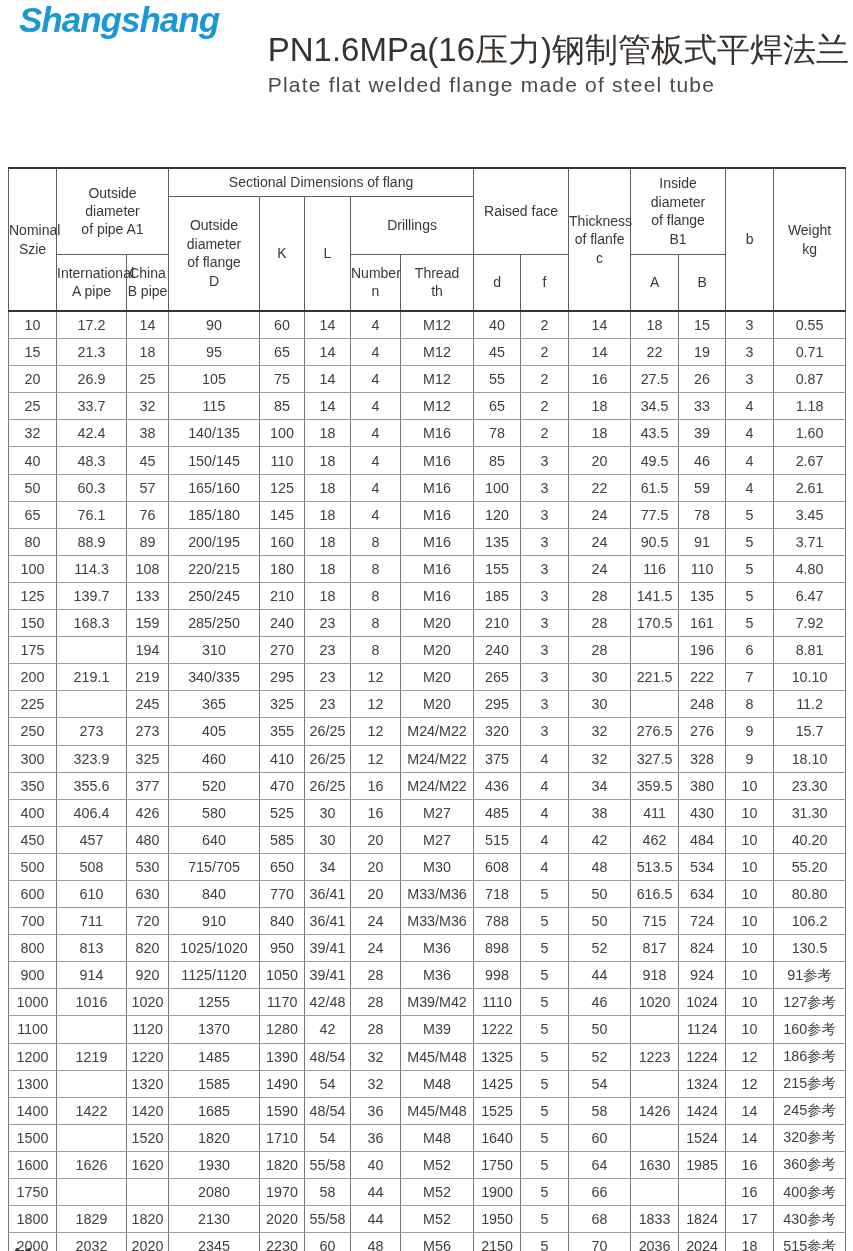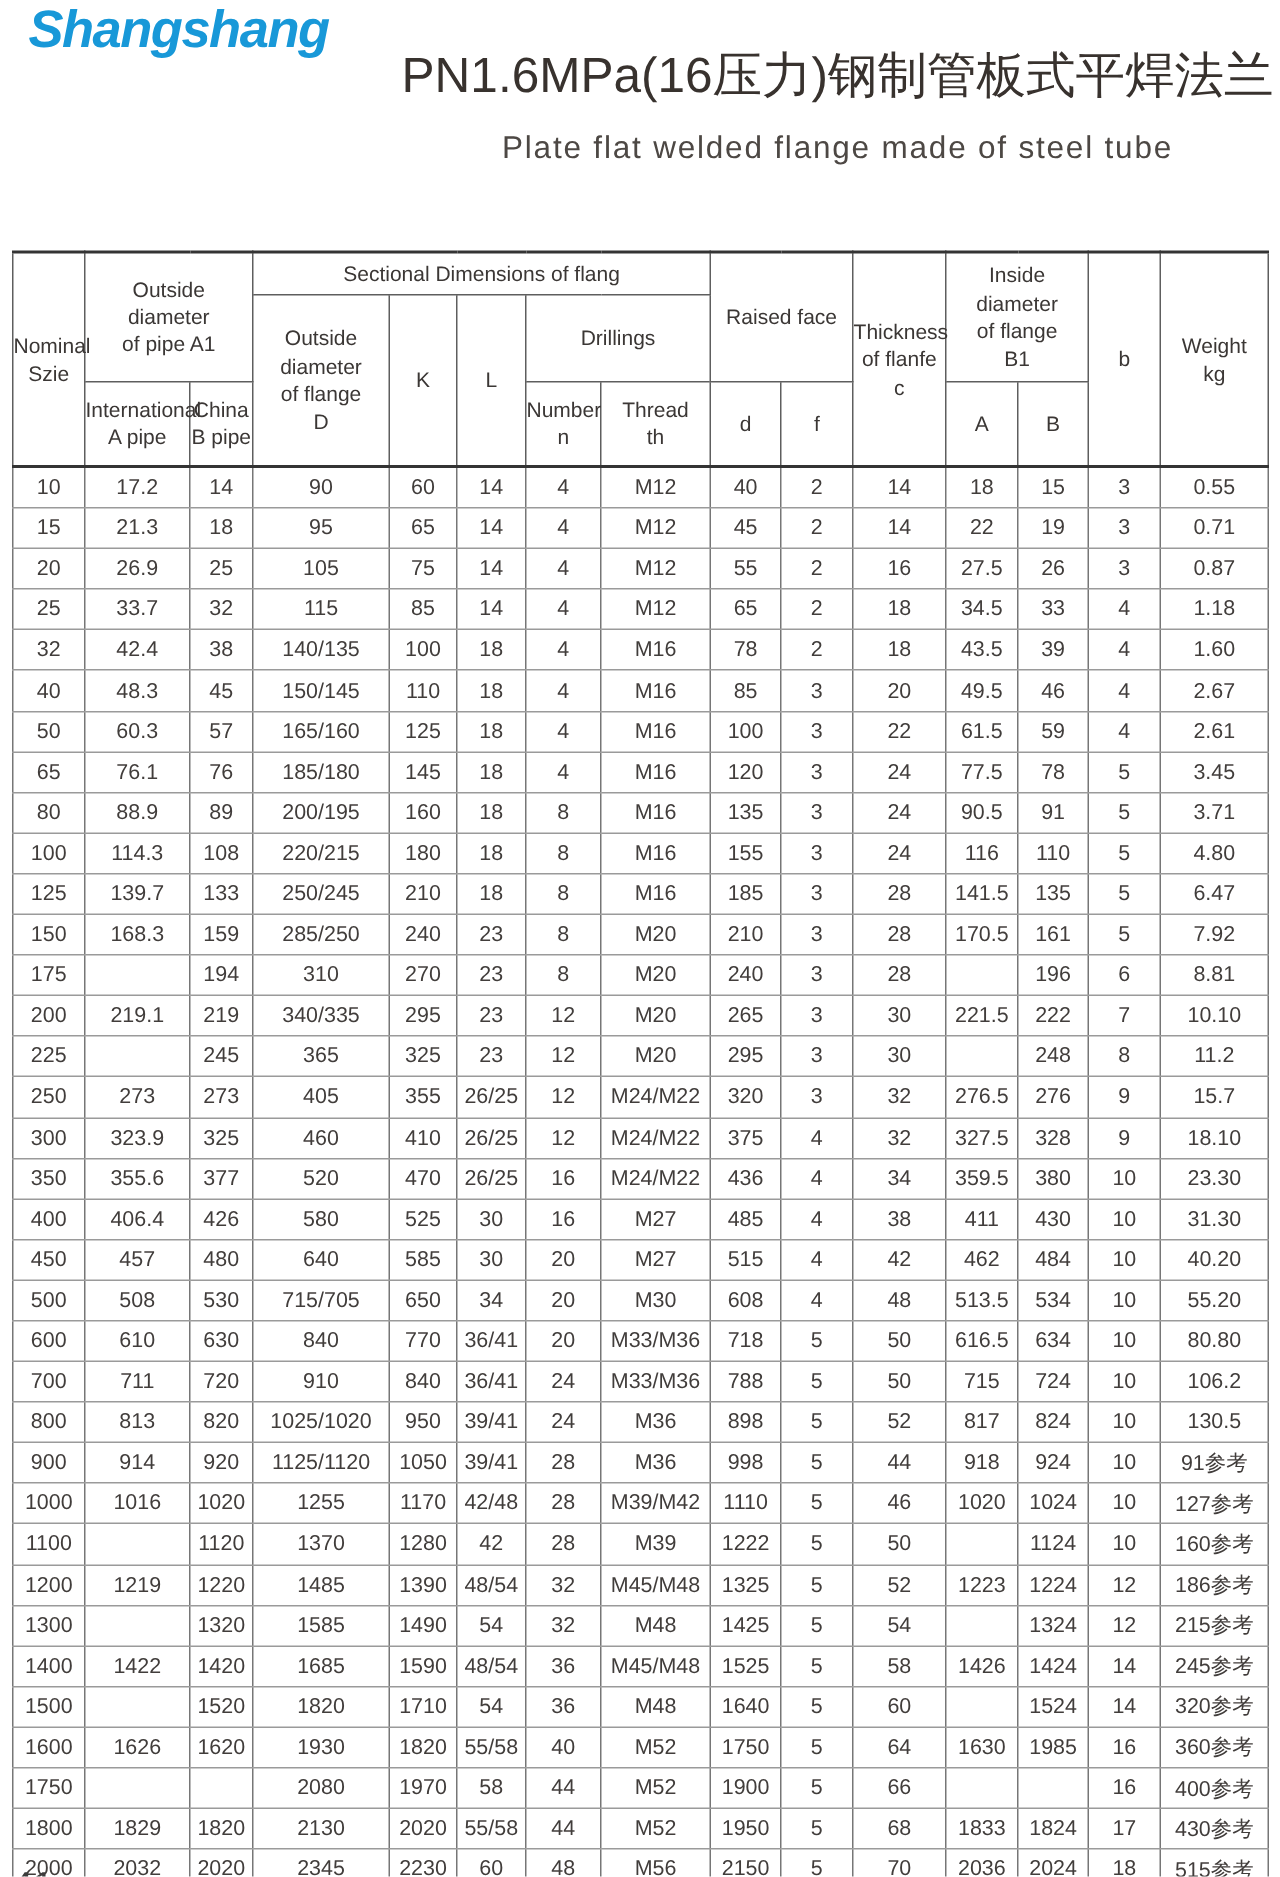--- a/index.html
+++ b/index.html
@@ -17,28 +17,28 @@
   .logo-brand {
     font-size:35px; font-weight:700; font-style:italic;
     letter-spacing:-1px; margin-left:19px; line-height:1.0;
   }
   .logo-tagline {
     font-size:23px; font-weight:500; letter-spacing:0;
     margin-top:1px; line-height:1.0;
   }
 
   
-  .title-block { position:absolute; top:33px; right:4px; text-align:center; }
+  .title-block { position:absolute; top:33px; right:4px; text-align:left; }
   .title-cn {
     font-size:33px; font-weight:500; color:#38322e;
     line-height:1.05; letter-spacing:0;
   }
   .subtitle-en {
     font-size:21px; font-weight:400; color:#4d4844;
-    letter-spacing:1.2px; margin-top:20px; line-height:1.05;
+    letter-spacing:1.2px; margin-top:6px; line-height:1.05;
   }
 
   
   table.flange {
     position:absolute; left:8px; top:167px; width:837px;
     border-collapse:collapse; table-layout:fixed;
   }
   table.flange { border:1px solid #4a4a4a; border-top:2px solid #343434; border-bottom:2px solid #343434; }
   table.flange thead { border-bottom:2px solid #343434; }
   table.flange th {

